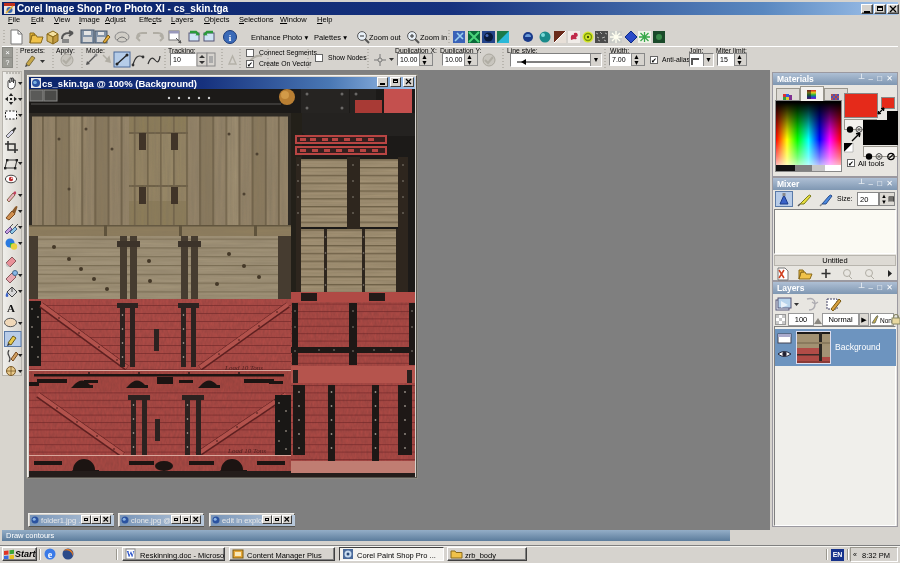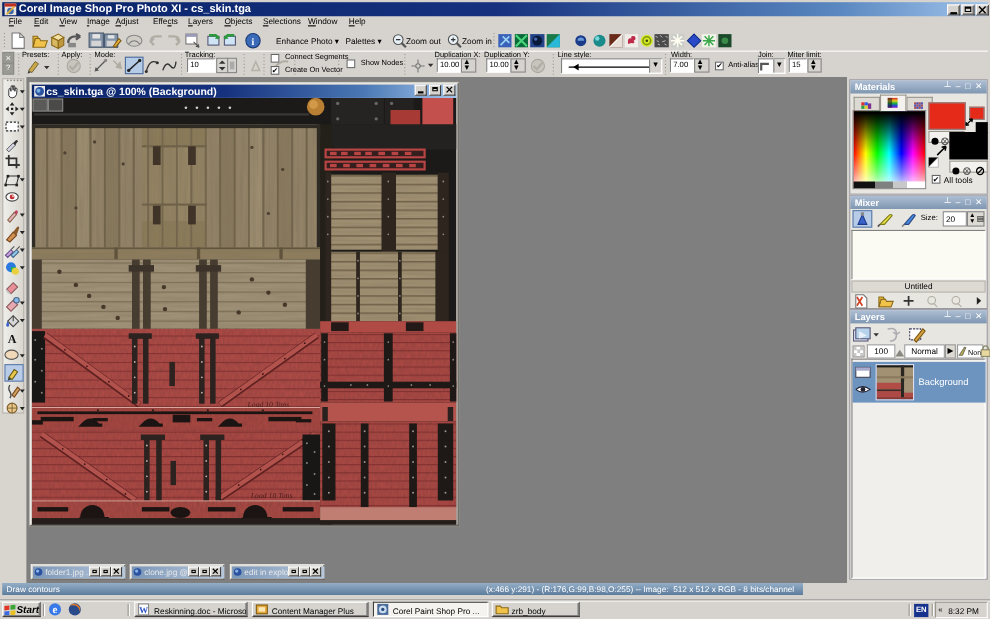--- a/index.html
+++ b/index.html
@@ -1108,21 +1108,20 @@
     <div class="mbtn" style="right:12px;">
       <div style="margin:1.5px 0 0 1.5px;width:4px;height:3px;border:1px solid #000;border-top-width:1.5px;"></div>
     </div>
     <div class="mbtn" style="right:2px;"><svg width="8" height="7">
         <path d="M1.5,1 L6,5.5 M6,1 L1.5,5.5" stroke="#000" stroke-width="1.1"></path>
       </svg></div>
   </div>
 
 <div class="abs" id="statusbar">
  <span style="position:absolute;left:4px;top:1px;">Draw contours</span>
- <span style="position:absolute;right:8px;top:1px;">(x:466 y:291) - (R:176,G:99,B:98,O:255) -- Image:&nbsp; 512 x 512 x RGB - 8 bits/channel</span>
 </div>
 <div class="abs" id="bottomborder"></div>
 
 <div class="abs" id="taskbar"></div>
 <div class="abs taskbtn" style="left:2px;width:35px;font-weight:bold;font-size:9px;line-height:12px;font-style:italic;"><svg width="12" height="11" style="vertical-align:-2px;">
       <g transform="skewY(-6)">
         <rect x="1" y="3" width="4.5" height="4" fill="#e03424"></rect>
         <rect x="6.5" y="3" width="4.5" height="4" fill="#3aa435"></rect>
         <rect x="1" y="8" width="4.5" height="4" fill="#3a6ae0"></rect>
         <rect x="6.5" y="8" width="4.5" height="4" fill="#e8c020"></rect>

